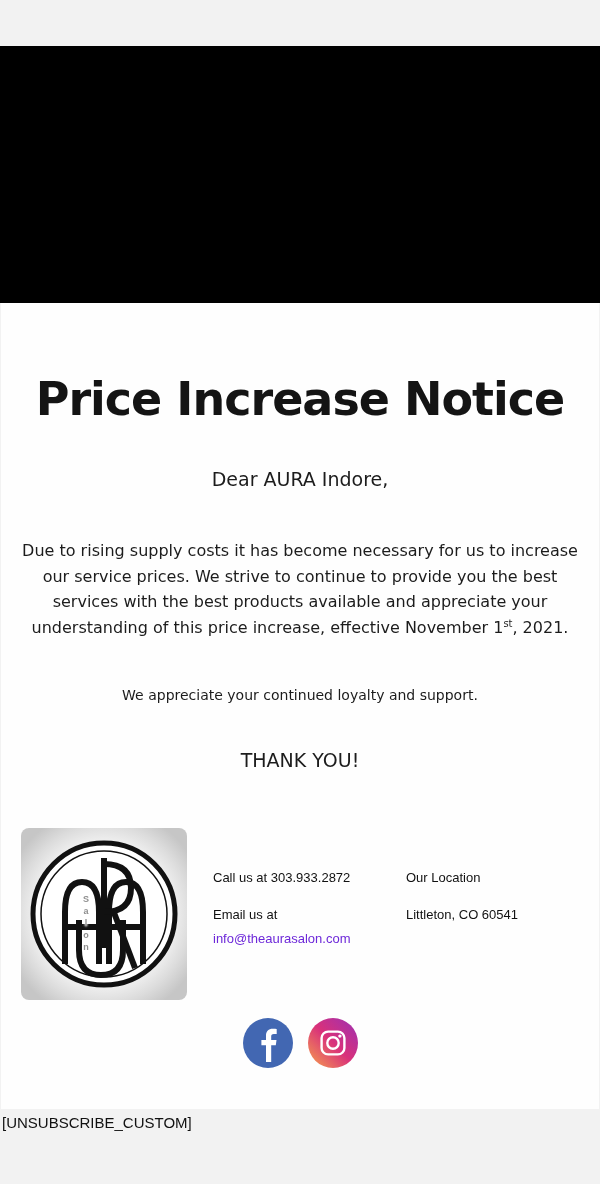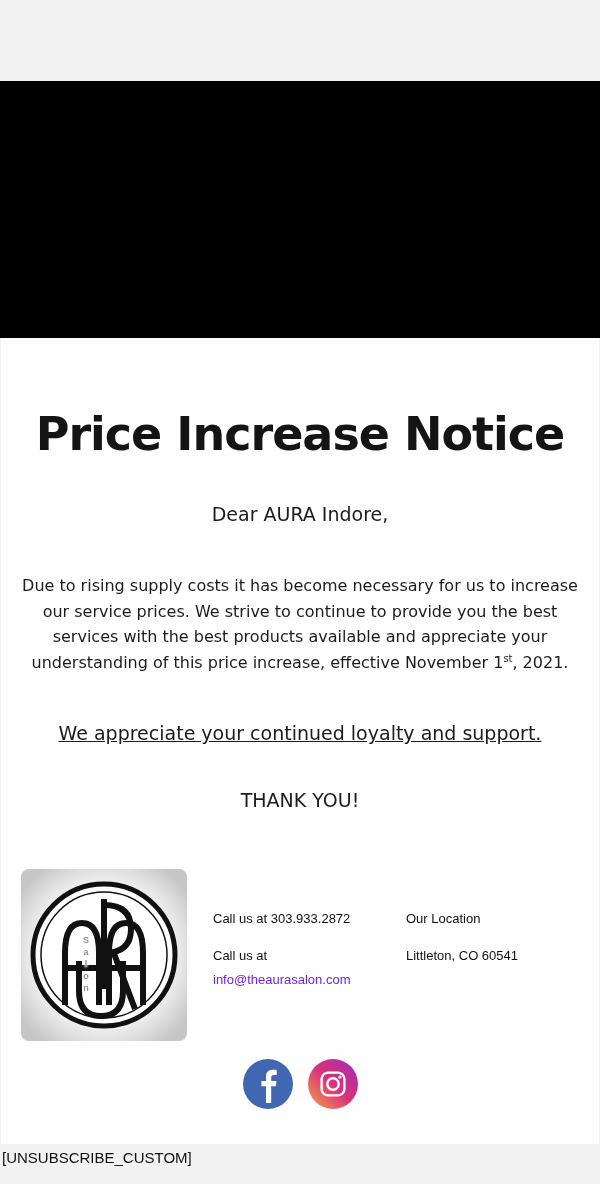--- a/index.html
+++ b/index.html
@@ -3,21 +3,21 @@
 <meta charset="utf-8">
 <style>
   html,body { margin:0; padding:0; }
   body {
     width:600px; height:1184px;
     background:#f2f2f2;
     font-family:"DejaVu Sans", sans-serif;
     color:#1c1c1c;
     overflow:hidden;
   }
-  .page { width:600px; height:836px; position:relative;margin-top:35px; }
+  .page { width:600px; height:836px; position:relative; }
 
   .top-strip { height:46px; background:#f2f2f2; }
   .banner { height:257px; background:#000000; width:600px; }
 
   .content {
     background:#fefefe;
     margin:0 1px;
     padding-bottom:16px;
     min-height:790px;
   }
@@ -40,23 +40,22 @@
     margin:48px auto 0 auto;
     max-width:578px;
     text-align:center;
     font-size:16px;
     line-height:25.5px;
   }
   .para sup { font-size:0.62em; line-height:0; }
   .loyalty {
     margin:48px 0 0 0;
     text-align:center;
-    font-size:19px;
+    font-size:14px;
     line-height:1.1;
-    text-decoration:underline;
   }
   .thanks {
     margin:46px 0 0 0;
     text-align:center;
     font-size:19px;
     line-height:1.1;
   }
 
   .footer-row {
     margin-top:58px;
@@ -162,21 +161,21 @@
             <path d="M83,36 Q110,36 110,60 Q110,84 83,84"></path>
             <path d="M92,82 L114,140"></path>
             <path d="M58,92 L58,122 Q58,147 80,147 Q102,147 102,122 L102,92"></path>
           </g>
         </svg>
         <span class="logo-salon">Salon</span>
       </div>
 
       <div class="contact-col col-1">
         <div class="c-line c-first">Call us at 303.933.2872</div>
-        <div class="c-line">Call us at</div>
+        <div class="c-line">Email us at</div>
         <a href="#" class="c-link">info@theaurasalon.com</a>
       </div>
 
       <div class="contact-col col-2">
         <div class="c-line c-first">Our Location</div>
         <div class="c-line">Littleton, CO 60541</div>
       </div>
 
     </div>
 

